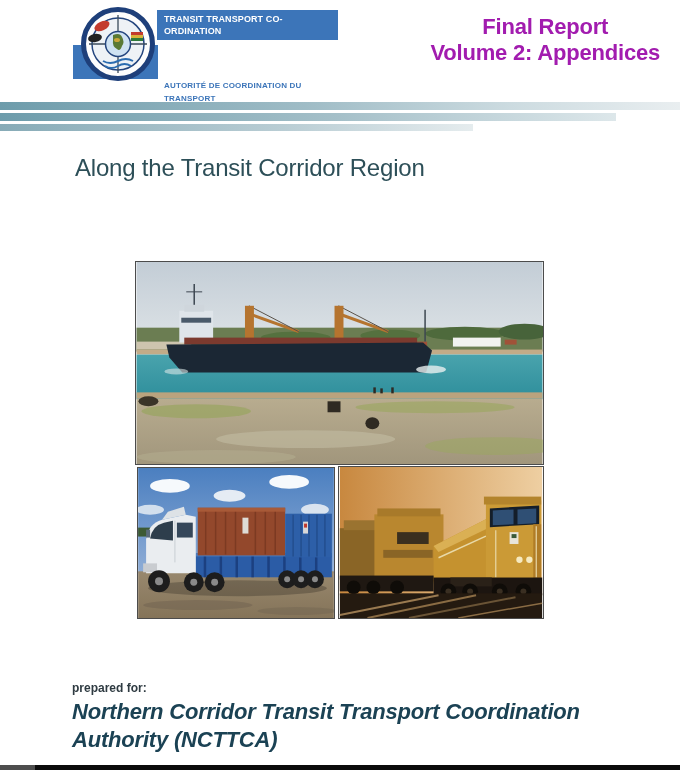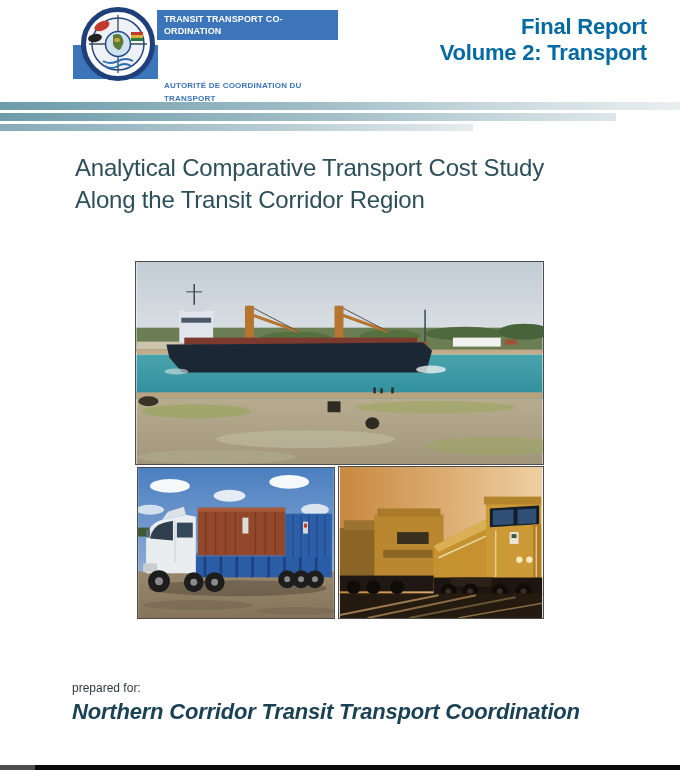--- a/index.html
+++ b/index.html
@@ -8,21 +8,21 @@
 
   
   .logo-band{position:absolute;left:157px;top:10px;width:181px;height:30px;background:#3c75b9;
              color:#ffffff;font-weight:bold;font-size:9px;line-height:12px;letter-spacing:.1px;
              padding:3px 0 0 7px;box-sizing:border-box;}
   .logo-french{position:absolute;left:164px;top:46px;width:180px;color:#3c75b9;font-weight:bold;
                font-size:8px;line-height:12.5px;letter-spacing:.2px;margin-top:34px;}
   .logo-bluerect{position:absolute;left:73px;top:45px;width:85px;height:34px;background:#3c75b9;}
   .logo-emblem{position:absolute;left:81px;top:7px;width:74px;height:74px;}
 
-  .report-head{position:absolute;right:33px;top:14px;text-align:right;color:#0369a1;
+  .report-head{position:absolute;right:20px;top:14px;text-align:center;color:#a21caf;
                font-weight:bold;font-size:22px;line-height:26px;letter-spacing:-.2px;}
 
   
   .bar{position:absolute;left:0;}
   .bar1{top:102px;width:680px;height:8px;
         background:linear-gradient(to right,#6d9cab,#9fbcc6 45%,#ccdbe0 75%,#e9eef0 100%);}
   .bar2{top:113px;width:616px;height:8px;
         background:linear-gradient(to right,#6d9cab,#a5c0c9 55%,#dde7ea 100%);}
   .bar3{top:124px;width:473px;height:7px;
         background:linear-gradient(to right,#87abb7,#b9cdd4 60%,#e5ecee 100%);}
@@ -32,21 +32,21 @@
              font-weight:normal;line-height:32px;letter-spacing:-.2px;margin:0;}
 
   
   .photo{position:absolute;border:1px solid #4c4c4c;box-sizing:border-box;overflow:hidden;}
   .photo svg{display:block;}
   .ship{left:135px;top:261px;width:409px;height:204px;}
   .truck{left:137px;top:467px;width:198px;height:152px;}
   .train{left:338px;top:466px;width:206px;height:153px;}
 
   
-  .prepared{position:absolute;left:72px;top:681px;color:#2f3b42;font-size:12px;}
+  .prepared{position:absolute;left:72px;top:681px;color:#2f3b42;font-size:12px;font-weight:bold;}
   .client{position:absolute;left:72px;top:698px;color:#1b4254;font-weight:bold;font-size:22px;
           line-height:28px;letter-spacing:-.2px;font-style:italic;}
 
   .bottom-bar{position:absolute;left:0;top:765px;width:680px;height:5px;background:#0b0b0b;}
   .bottom-bar .seg{position:absolute;left:0;top:0;width:35px;height:5px;background:#4d4d4d;}
 </style>
 </head>
 <body>
 
 <div class="page">
@@ -74,29 +74,28 @@
     <div>TRANSIT TRANSPORT CO-ORDINATION</div>
     <div>AUTHORITY OF THE CORRIDOR CORRIDOR</div>
   </div>
 
   <div class="logo-french">
     <div>AUTORITÉ DE COORDINATION DU TRANSPORT</div>
   </div>
 
   <div class="report-head">
     <div>Final Report</div>
-    <div>Volume 2: Transport</div>
+    <div>Volume 2: Appendices</div>
   </div>
 
   <div class="bar bar1"></div>
   <div class="bar bar2"></div>
   <div class="bar bar3"></div>
 
   <h1 class="doc-title">
-    <div>Analytical Comparative Transport Cost Study</div>
     <div>Along the Transit Corridor Region</div>
   </h1>
 
   <div class="photo ship">
     <svg viewBox="0 0 408 203" width="407" height="202">
       <defs>
         <linearGradient id="skyG" x1="0" y1="0" x2="0" y2="1">
           <stop offset="0" stop-color="#c3cdd6"></stop>
             <stop offset="1" stop-color="#e0e5e8"></stop>
         </linearGradient>
@@ -296,19 +295,20 @@
       <line x1="0" y1="150" x2="100" y2="130" stroke="#9a7a50" stroke-width="2"></line>
       <line x1="28" y1="153" x2="138" y2="130" stroke="#8a6c44" stroke-width="2"></line>
       <line x1="70" y1="153" x2="178" y2="132" stroke="#6a5436" stroke-width="2"></line>
       <line x1="120" y1="153" x2="205" y2="138" stroke="#8a6c44" stroke-width="1.5"></line>
     </svg>
   </div>
 
   <div class="prepared">prepared for:</div>
   <div class="client">
     <div>Northern Corridor Transit Transport Coordination</div>
+    <div>Authority (NCTTCA)</div>
   </div>
 
   <div class="bottom-bar">
     <div class="seg"></div>
   </div>
 
 </div>
 
 </body></html>

